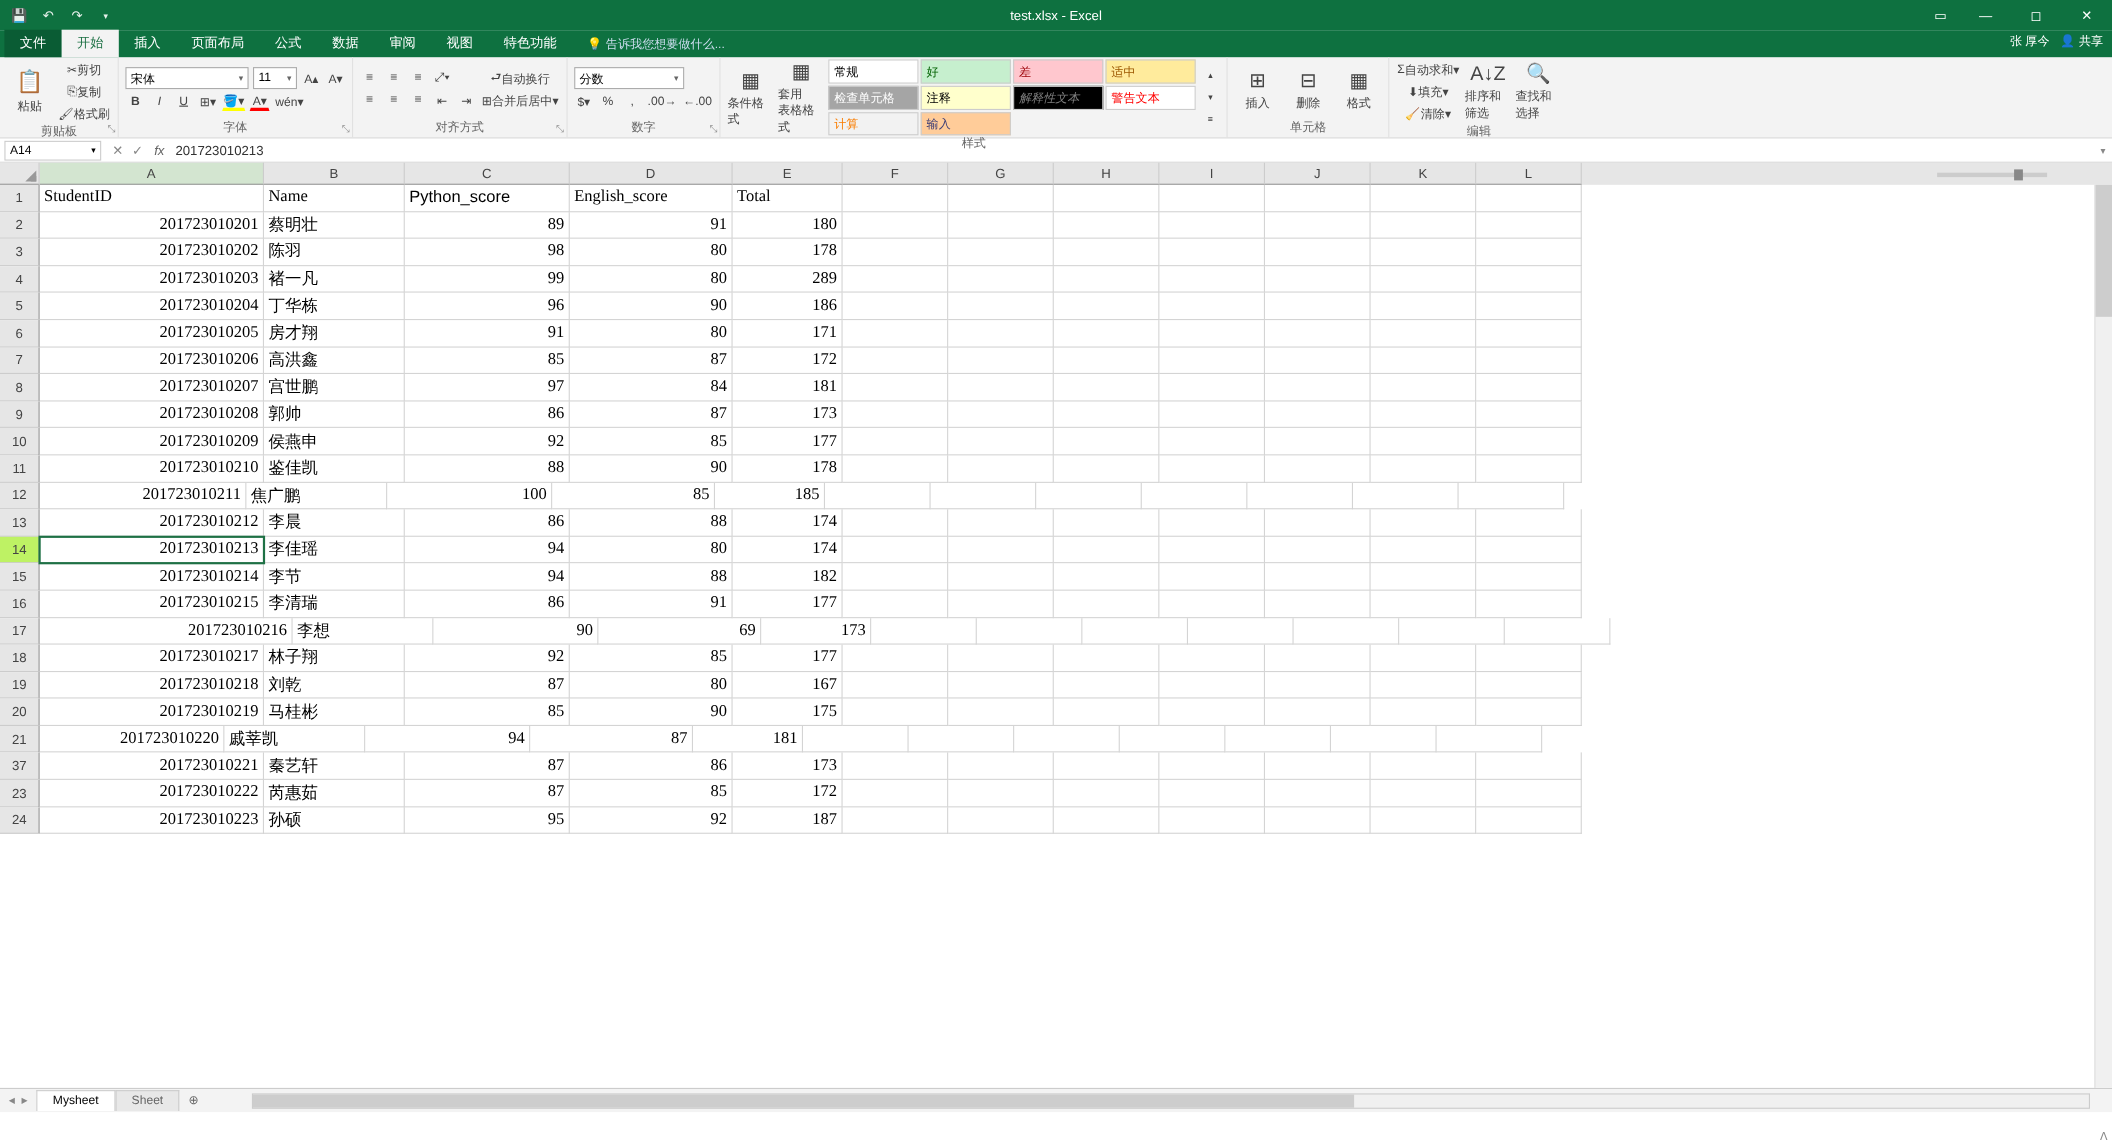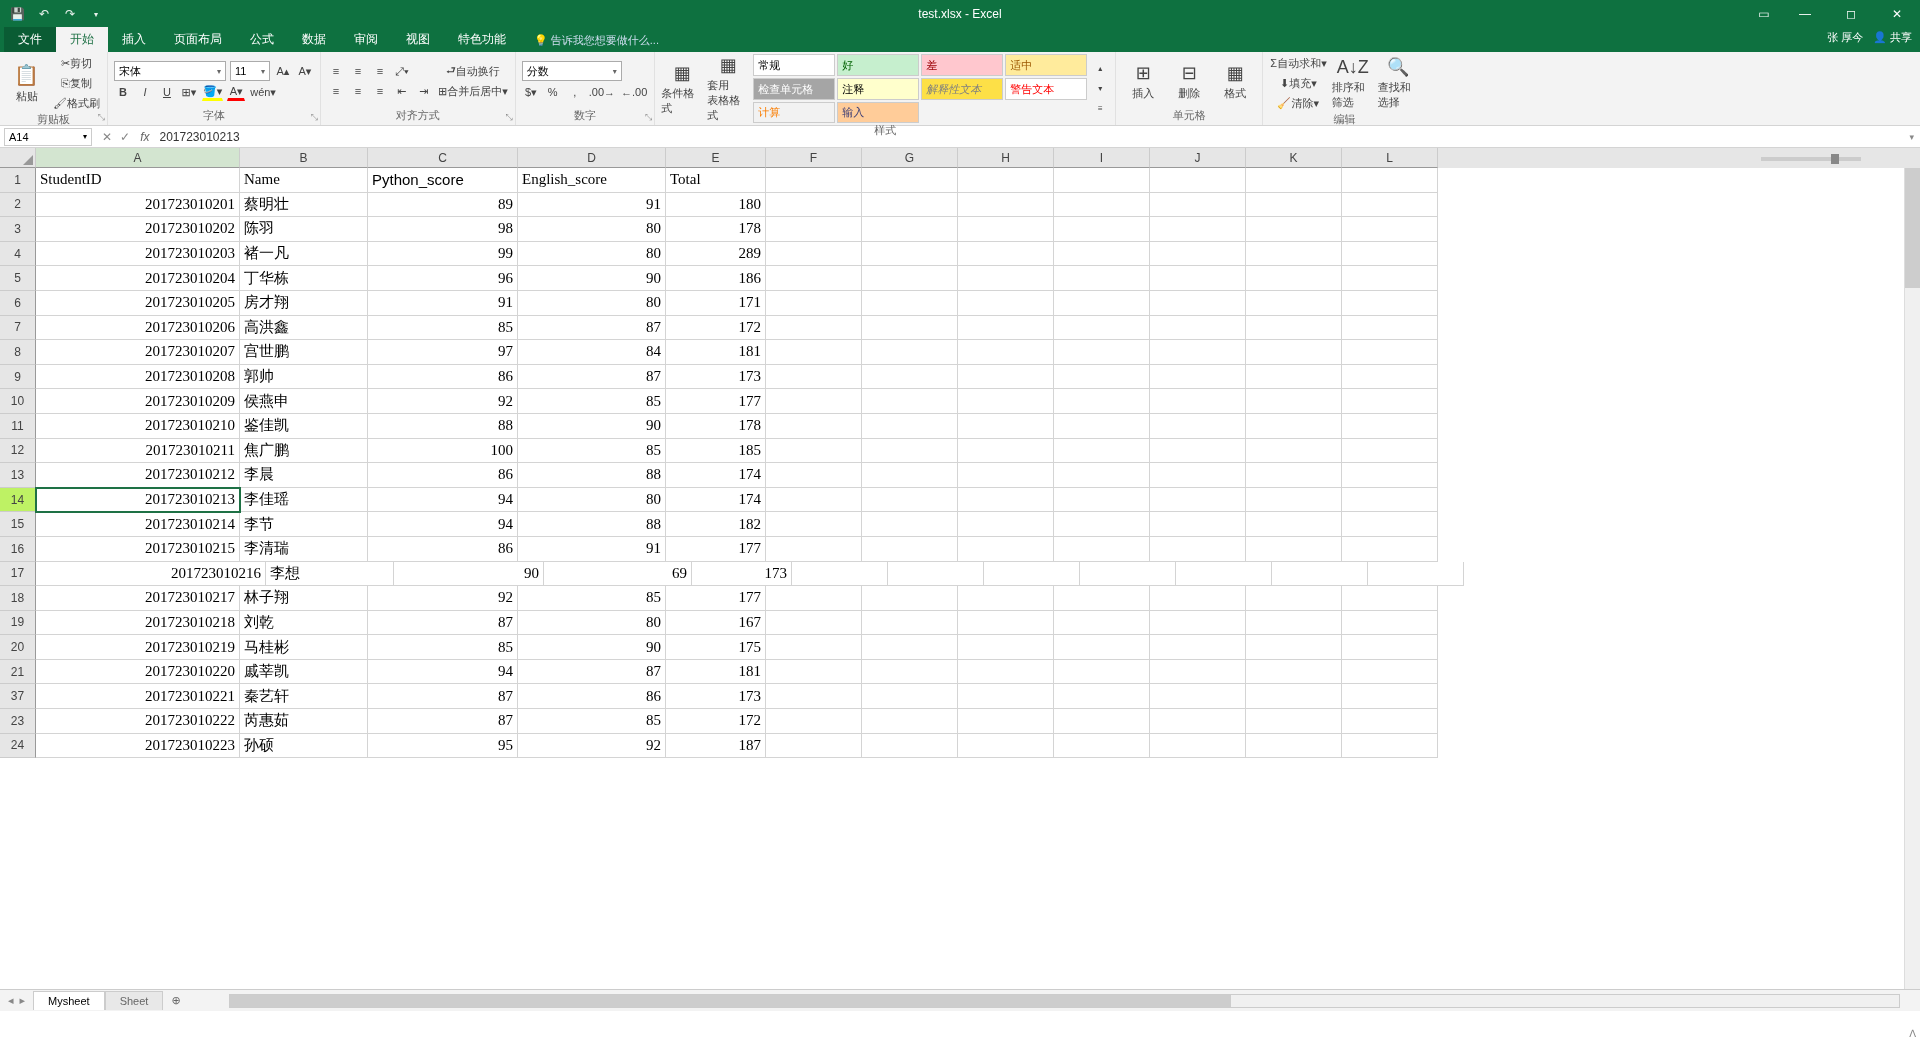--- a/index.html
+++ b/index.html
@@ -203,21 +203,21 @@
         </div>
       <div class="bigbtn" style="white-space:pre-line;"><span style="font-size:18px;">▦</span><span>套用
 表格格式</span></div>
       <div class="styles-gallery" id="styles-gallery">
           <div class="style-item" style="background: rgb(255, 255, 255); color: rgb(0, 0, 0);">常规</div>
           <div class="style-item" style="background: rgb(198, 239, 206); color: rgb(0, 97, 0);">好</div>
           <div class="style-item" style="background: rgb(255, 199, 206); color: rgb(156, 0, 6);">差</div>
           <div class="style-item" style="background: rgb(255, 235, 156); color: rgb(156, 87, 0);">适中</div>
           <div class="style-item" style="background: rgb(165, 165, 165); color: rgb(255, 255, 255);">检查单元格</div>
           <div class="style-item" style="background: rgb(255, 255, 204); color: rgb(0, 0, 0);">注释</div>
-          <div class="style-item" style="background: #fde047; color: rgb(127, 127, 127); font-style: italic;">解释性文本</div>
+          <div class="style-item" style="background: #000000; color: rgb(127, 127, 127); font-style: italic;">解释性文本</div>
           <div class="style-item" style="background: rgb(255, 255, 255); color: rgb(255, 0, 0);">警告文本</div>
           <div class="style-item" style="background: rgb(242, 242, 242); color: rgb(250, 125, 0);">计算</div>
           <div class="style-item" style="background: rgb(255, 204, 153); color: rgb(63, 63, 118);">输入</div>
         </div>
       <div class="stack" style="justify-content:center;">
         <span class="smbtn" style="font-size:8px;">▴</span>
         <span class="smbtn" style="font-size:8px;">▾</span>
         <span class="smbtn" style="font-size:8px;">≡</span>
       </div>
     </div>
@@ -454,21 +454,21 @@
         <div class="cell" style="width: 96px;"></div>
         <div class="cell" style="width: 96px;"></div>
         <div class="cell" style="width: 96px;"></div>
         <div class="cell" style="width: 96px;"></div>
         <div class="cell" style="width: 96px;"></div>
         <div class="cell" style="width: 96px;"></div>
         <div class="cell" style="width: 96px;"></div>
       </div>
       <div class="gr">
         <div class="rh">12</div>
-        <div class="cell num" style="width: 204px; padding-left: 28px;">201723010211</div>
+        <div class="cell num" style="width: 188px; padding-left: 28px;">201723010211</div>
         <div class="cell" style="width: 128px;">焦广鹏</div>
         <div class="cell num" style="width: 150px;">100</div>
         <div class="cell num" style="width: 148px;">85</div>
         <div class="cell num" style="width: 100px;">185</div>
         <div class="cell" style="width: 96px;"></div>
         <div class="cell" style="width: 96px;"></div>
         <div class="cell" style="width: 96px;"></div>
         <div class="cell" style="width: 96px;"></div>
         <div class="cell" style="width: 96px;"></div>
         <div class="cell" style="width: 96px;"></div>
@@ -589,21 +589,21 @@
         <div class="cell" style="width: 96px;"></div>
         <div class="cell" style="width: 96px;"></div>
         <div class="cell" style="width: 96px;"></div>
         <div class="cell" style="width: 96px;"></div>
         <div class="cell" style="width: 96px;"></div>
         <div class="cell" style="width: 96px;"></div>
         <div class="cell" style="width: 96px;"></div>
       </div>
       <div class="gr">
         <div class="rh">21</div>
-        <div class="cell num" style="width: 204px;">201723010220</div>
+        <div class="cell num" style="width: 168px;">201723010220</div>
         <div class="cell" style="width: 128px;">戚莘凯</div>
         <div class="cell num" style="width: 150px;">94</div>
         <div class="cell num" style="width: 148px;">87</div>
         <div class="cell num" style="width: 100px;">181</div>
         <div class="cell" style="width: 96px;"></div>
         <div class="cell" style="width: 96px;"></div>
         <div class="cell" style="width: 96px;"></div>
         <div class="cell" style="width: 96px;"></div>
         <div class="cell" style="width: 96px;"></div>
         <div class="cell" style="width: 96px;"></div>

